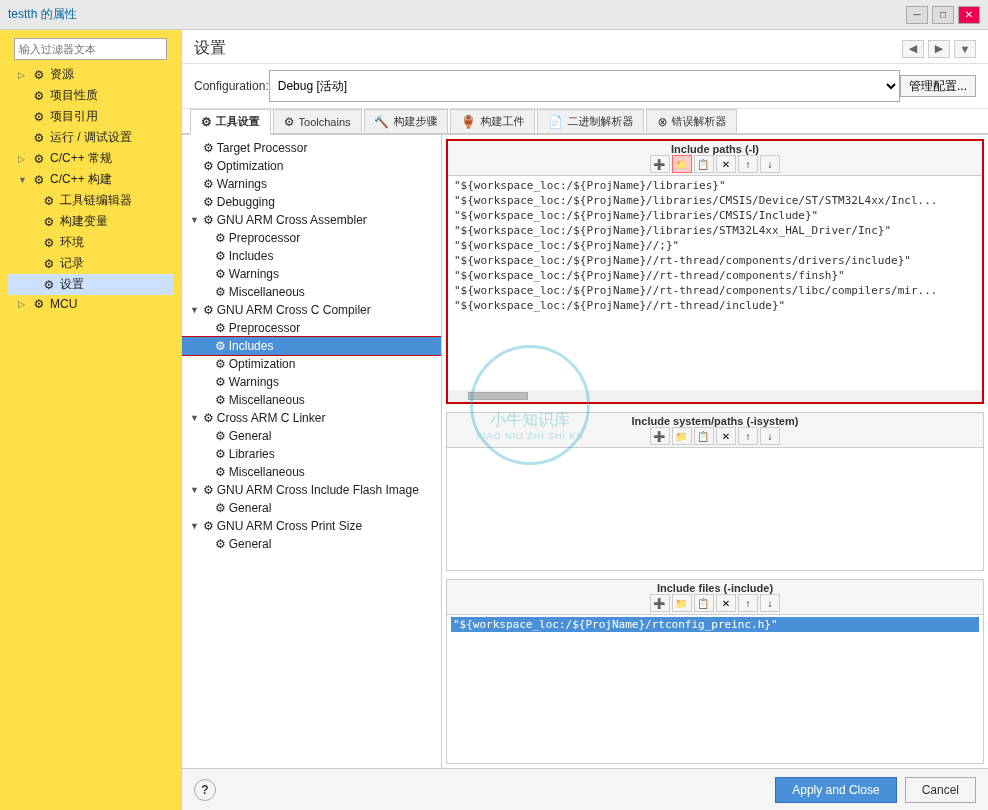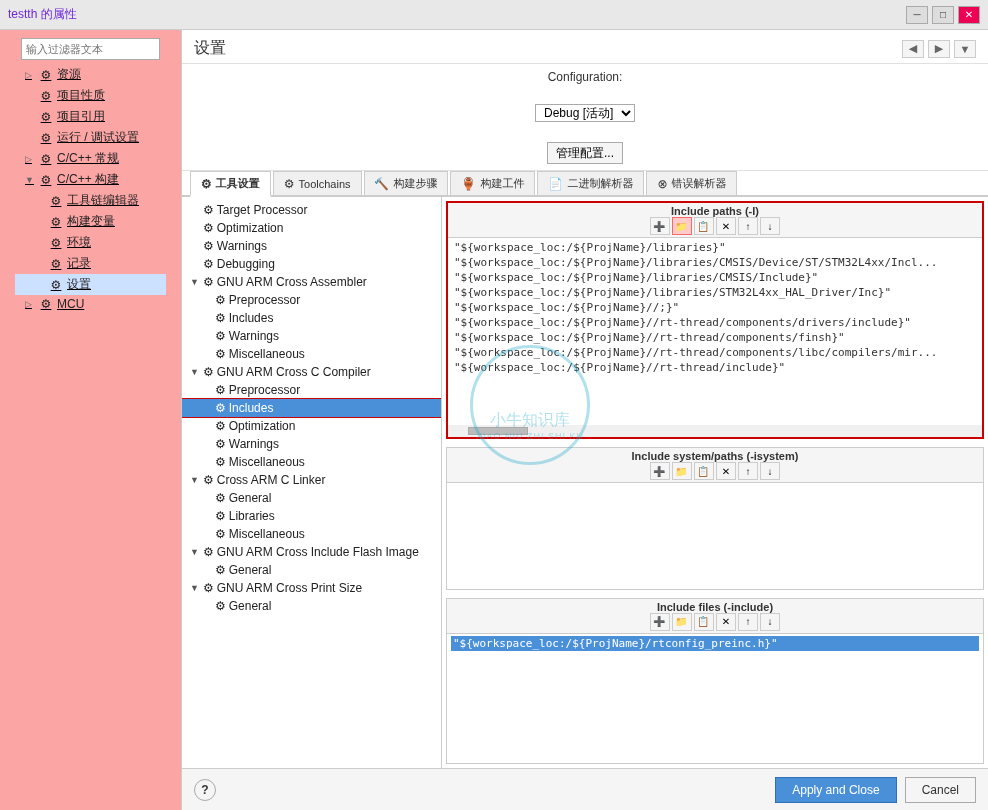--- a/index.html
+++ b/index.html
@@ -18,21 +18,21 @@
       height: 30px;
       display: flex;
       align-items: center;
       padding: 0 8px;
       border-bottom: 1px solid #ccc;
       user-select: none;
     }
     .title-bar-text {
       flex: 1;
       font-size: 12px;
-      color: #6d28d9;
+      color: #0369a1;
     }
     .title-bar-controls {
       display: flex;
       gap: 4px;
     }
     .title-btn {
       width: 22px;
       height: 18px;
       background: #ddd;
       border: 1px solid #aaa;
@@ -48,26 +48,25 @@
     
     .window {
       display: flex;
       height: calc(810px - 30px);
       background: #fff;
     }
 
     
     .sidebar {
       width: 182px;
-      background: #fca5a5;
+      background: #fde047;
       border-right: 1px solid #ccc;
-      padding: 4px 15px;
+      padding: 4px 8px;
       overflow-y: auto;
       flex-shrink: 0;
-      text-decoration: underline;
     }
     .sidebar-filter {
       margin: 4px 6px;
       width: calc(100% - 12px);
       height: 22px;
       border: 1px solid #aaa;
       padding: 2px 4px;
       font-size: 11px;
       color: #999;
       background: #fff;
@@ -130,23 +129,22 @@
       justify-content: center;
       font-size: 11px;
       color: #666;
     }
 
     
     .config-bar {
       display: flex;
       align-items: center;
       padding: 6px 12px;
-      gap: 20px;
+      gap: 0;
       border-bottom: 1px solid #e0e0e0;
-      flex-direction: column;
     }
     .config-label { font-size: 12px; color: #333; }
     .config-select {
       flex: 1;
       height: 32px;
       border: 1px solid #aaa;
       background: white;
       font-size: 12px;
       padding: 0 4px;
     }

